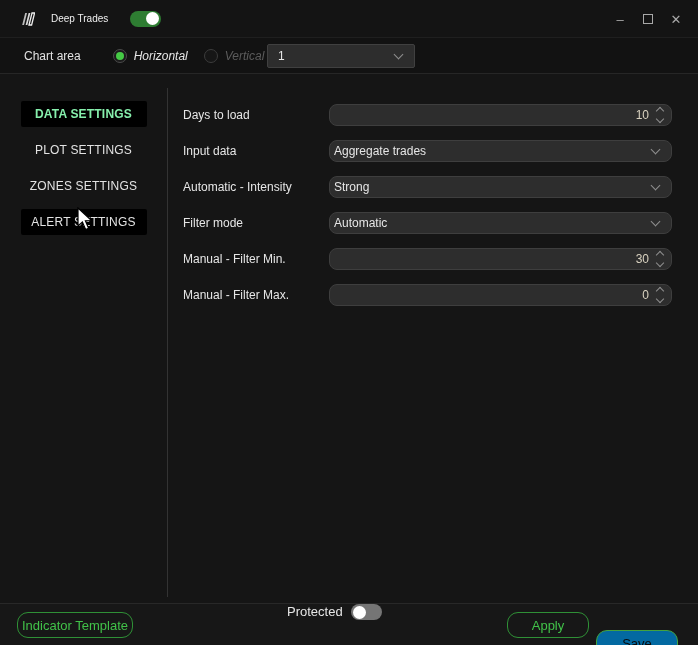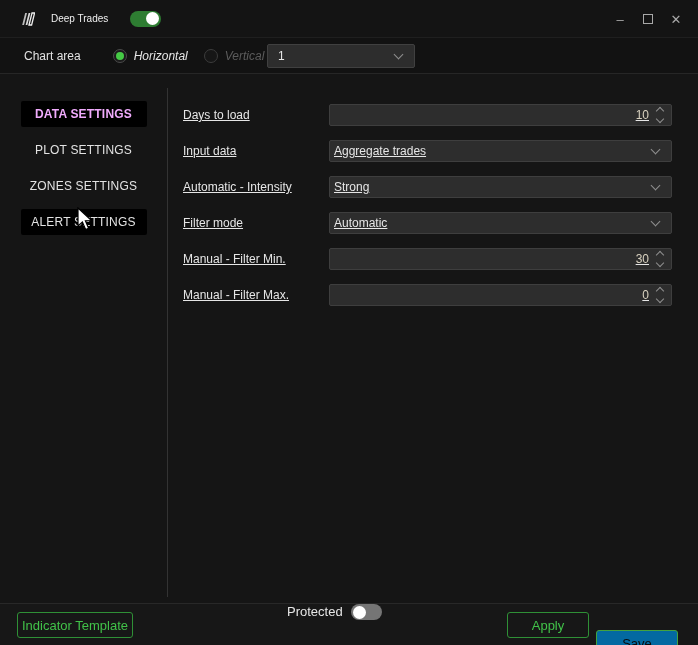--- a/index.html
+++ b/index.html
@@ -73,46 +73,46 @@
   
   .content { position:absolute; top:74px; left:0; right:0; bottom:42px; background:#151515; }
   .side-divider { position:absolute; left:167px; top:14px; bottom:6px; width:1px; background:#333; }
 
   .sidebar { position:absolute; left:0; top:27px; width:167px; }
   .side-item {
     width:126px; margin:0 auto 10px auto; height:26px;
     display:flex; align-items:center; justify-content:center;
     color:#e3e3e3; cursor:pointer; border-radius:2px; letter-spacing:.2px;
   }
-  .side-item.active { background:#000; font-weight:bold; color:#f0abfc; }
+  .side-item.active { background:#000; font-weight:bold; color:#86efac; }
   .side-item.hovered { background:#000; }
 
-  .form { position:absolute; left:167px; top:30px; right:0;text-decoration:underline; }
+  .form { position:absolute; left:167px; top:30px; right:0; }
   .form-row { display:flex; align-items:center; height:22px; margin-bottom:14px; }
   .field-label { width:162px; padding-left:16px; color:#e6e6e6; flex:0 0 auto; }
   .field-box {
     width:343px; height:22px; background:#2d2d2d; border:1px solid #3e3e3e;
-    border-radius:2px; display:flex; align-items:center;
+    border-radius:8px; display:flex; align-items:center;
   }
   .field-box.select-box { cursor:pointer; }
   .field-box .sel-value { padding-left:4px; flex:1; }
   .num-value { flex:1; text-align:right; color:#d9d2c0; padding-right:8px; }
   .spinner { display:flex; flex-direction:column; margin-right:8px; cursor:pointer; }
   .spin-up { width:6px; height:6px; border-left:1px solid #8f8f8f; border-top:1px solid #8f8f8f;
              transform:rotate(45deg); margin-bottom:1px; }
   .spin-down { width:6px; height:6px; border-right:1px solid #8f8f8f; border-bottom:1px solid #8f8f8f;
              transform:rotate(45deg); margin-top:1px; }
 
   
   .footer {
     position:absolute; left:0; right:0; bottom:0; height:42px;
     background:#171717; border-top:1px solid #282828;
   }
   .btn {
-    position:absolute; top:8px; height:26px; border-radius:3px;
+    position:absolute; top:8px; height:26px; border-radius:11px;
     display:flex; align-items:center; justify-content:center;
     font-size:13px; cursor:pointer;
   }
   .btn.outline { background:transparent; border:1px solid #2f9036; color:#41c249; }
   .btn.filled { background:#0369a1; border:1px solid #43a33f; color:#0a0a0a;margin-top:18px; }
   .btn-template { left:17px; width:116px; }
   .btn-apply { left:507px; width:82px; }
   .btn-save { left:596px; width:82px; }
   .protected-group { position:absolute; left:287px; top:0; height:42px; display:flex; }
   .protected-label { color:#e6e6e6; font-size:13px; margin-right:8px; }

